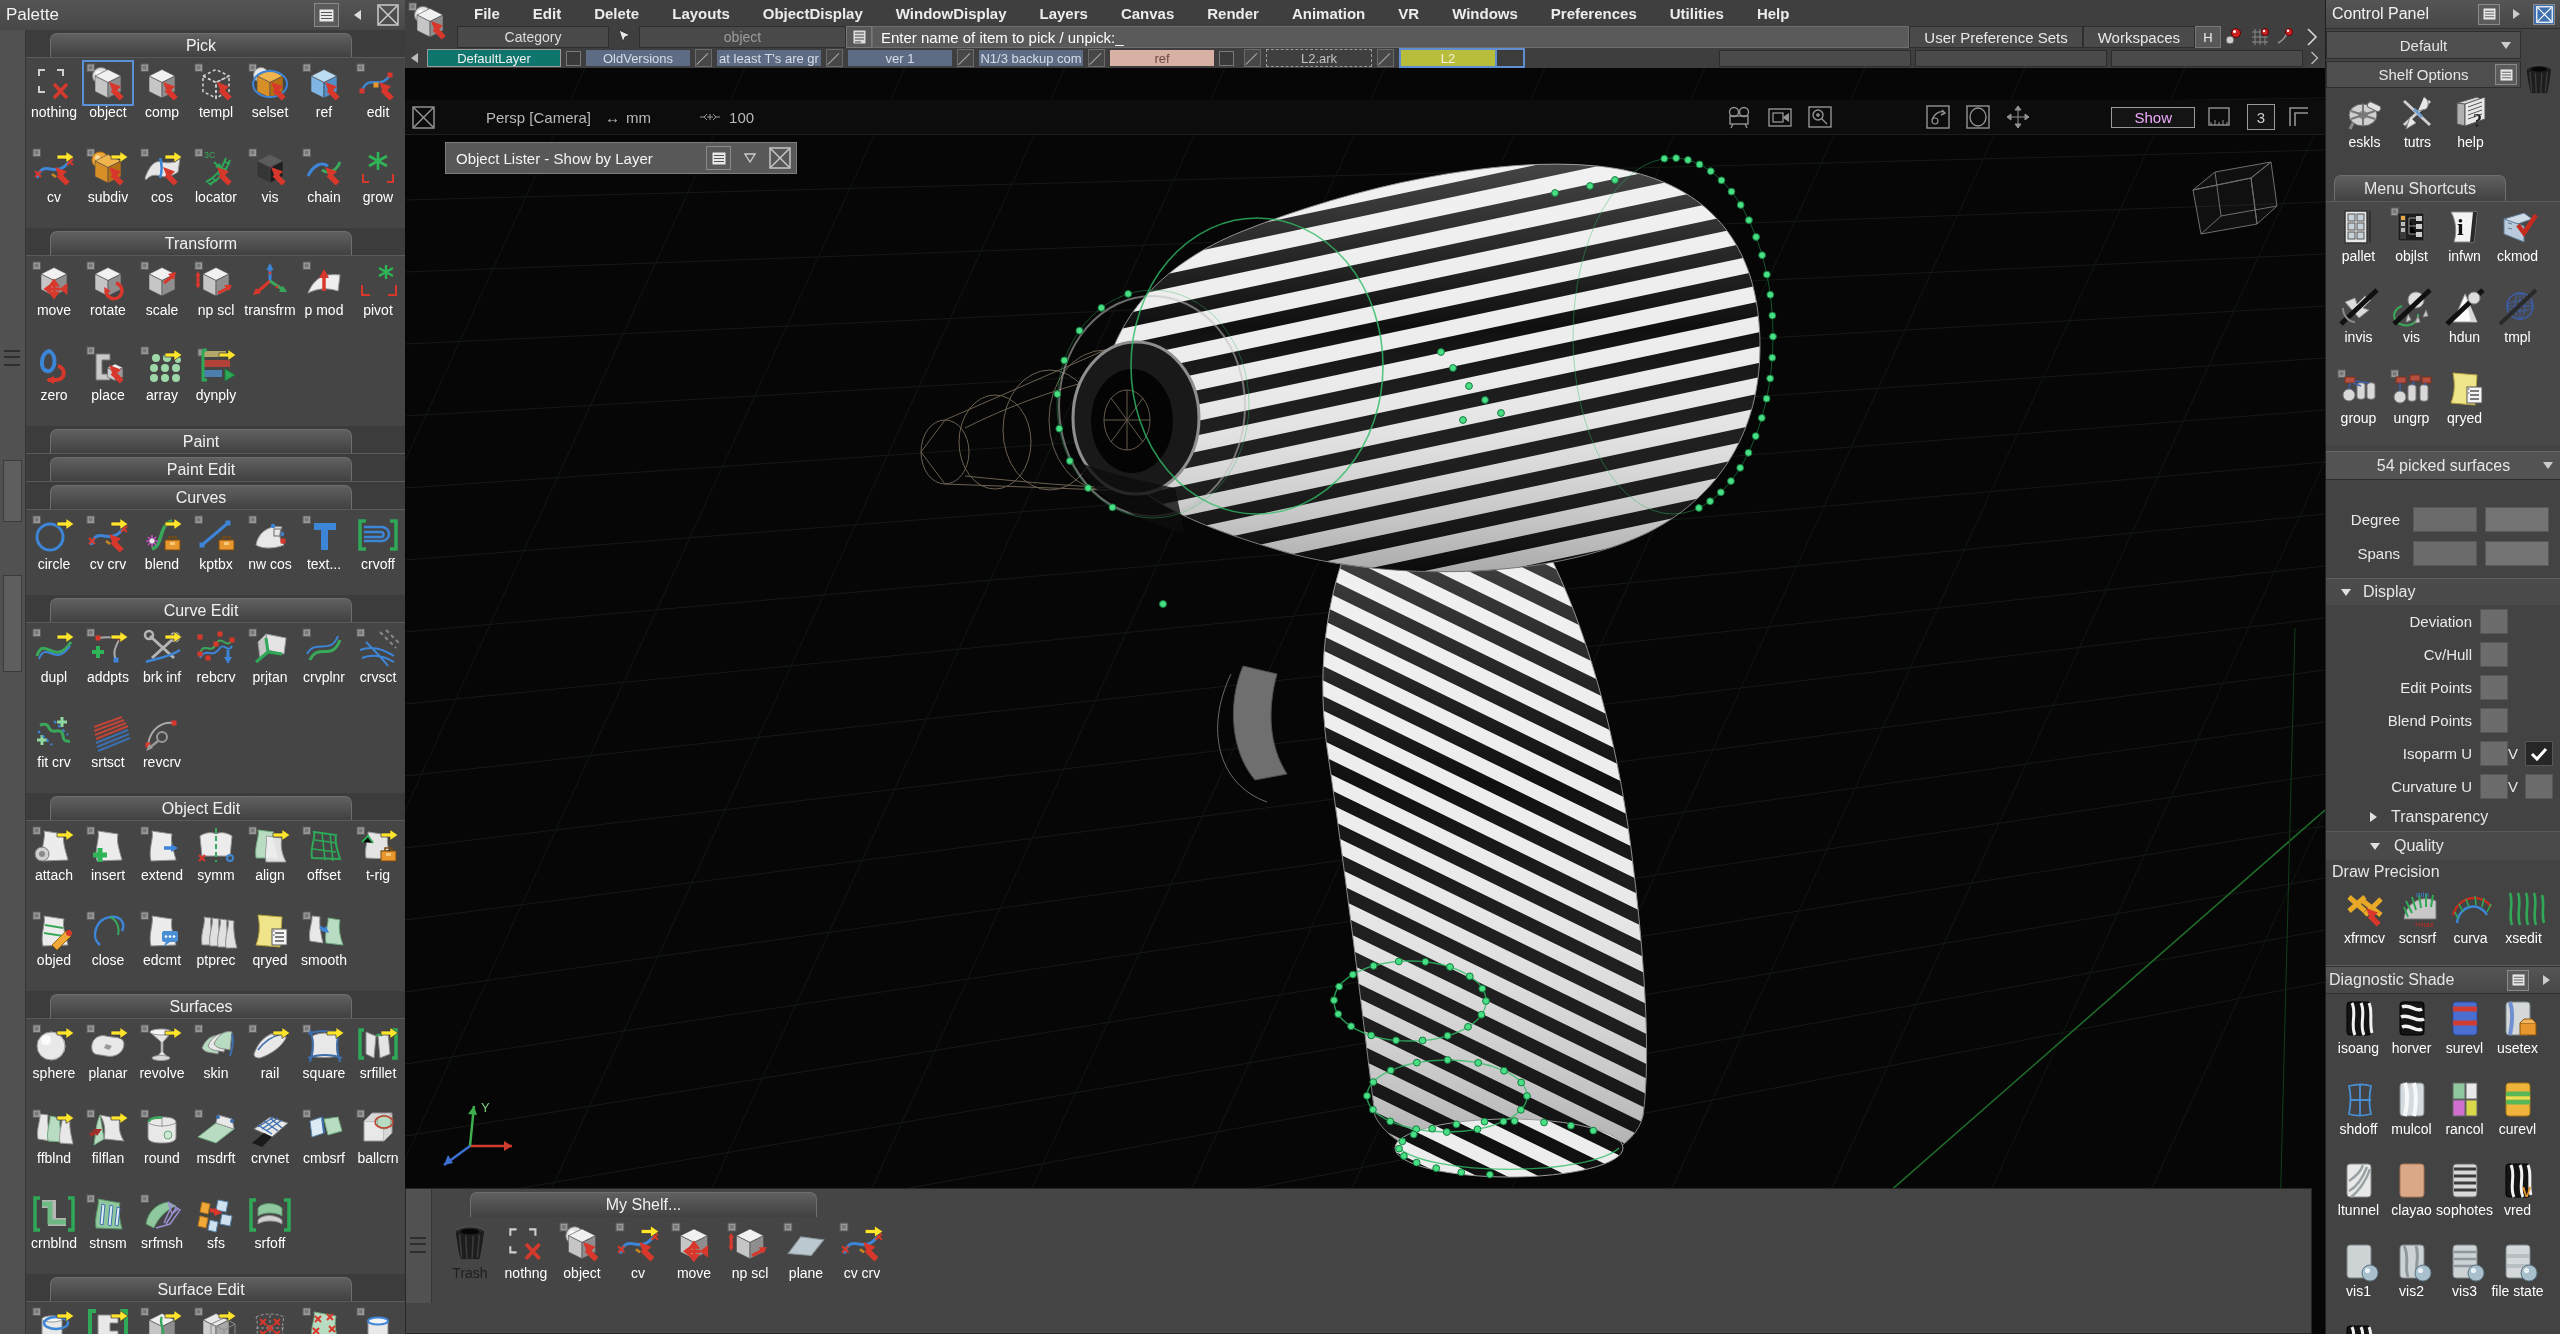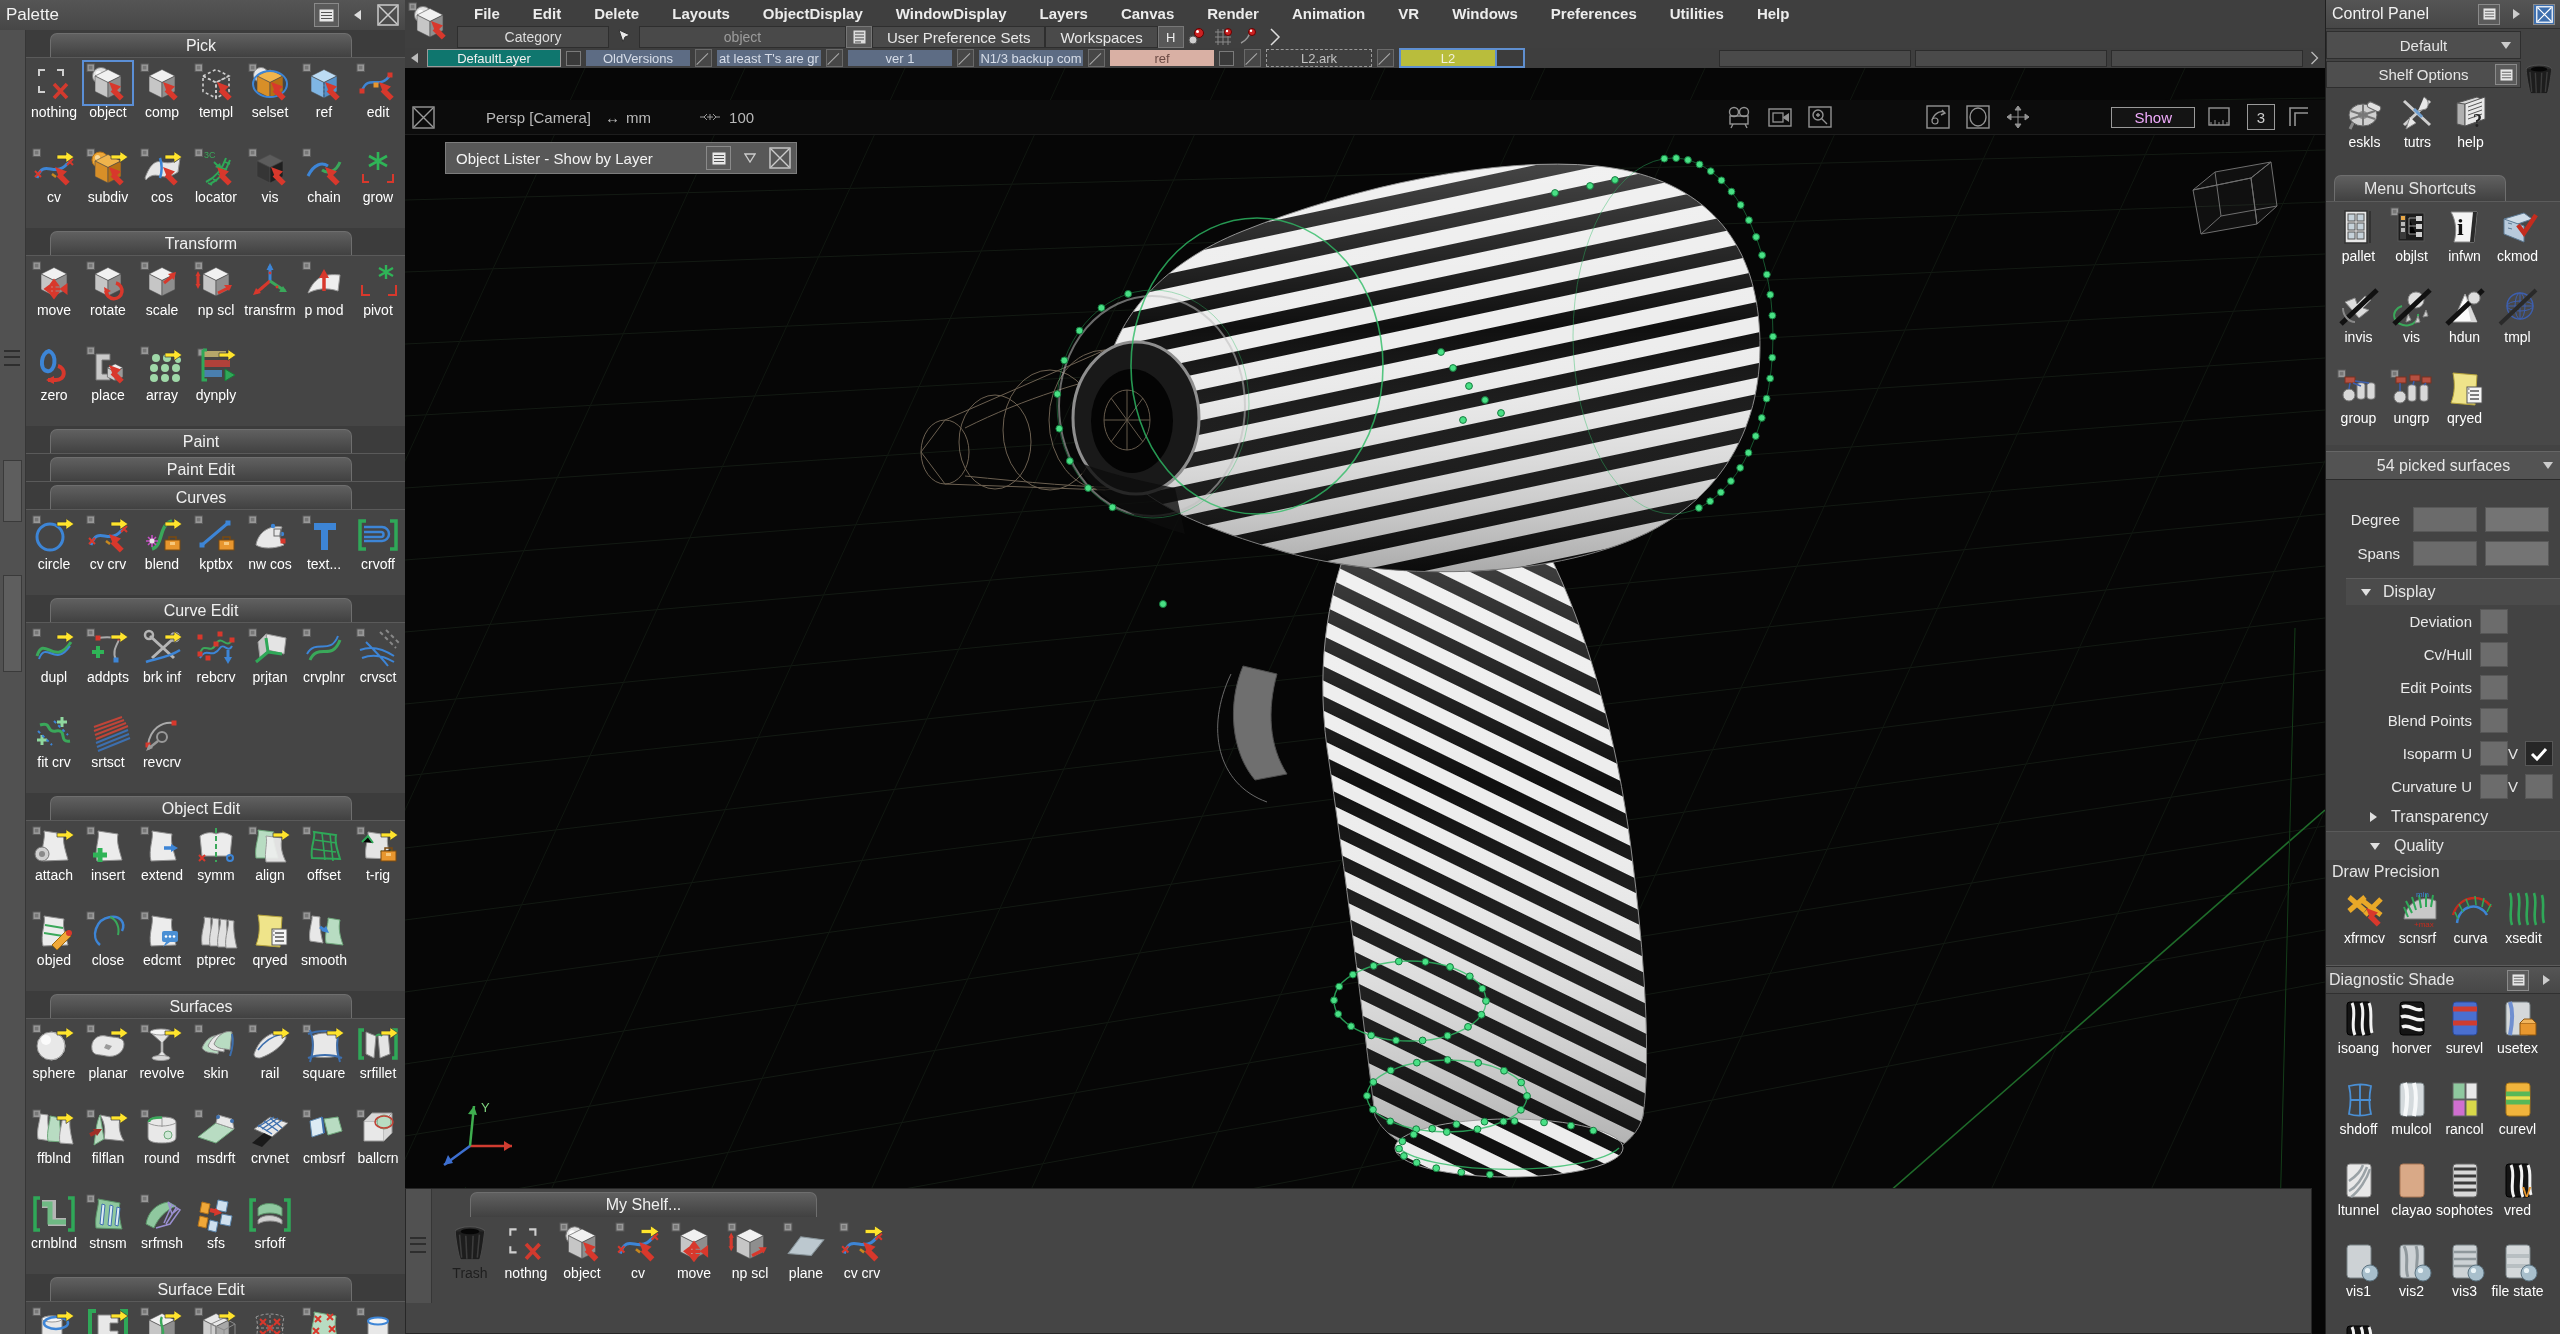--- a/index.html
+++ b/index.html
@@ -117,21 +117,21 @@
   .cp-tab{height:25px;width:170px;margin:6px 0 0 8px;border:1px solid #6e6e6e;border-bottom:none;
           border-radius:7px 7px 0 0;background:linear-gradient(#606060,#414141);
           display:flex;align-items:center;justify-content:center;font-size:16px;}
   .picked{height:27px;margin-top:6px;background:#535353;border-top:1px solid #666;border-bottom:1px solid #2a2a2a;
           display:flex;align-items:center;justify-content:center;font-size:16px;position:relative;}
   .picked .tri-d{position:absolute;right:8px;}
   .frow{height:34px;display:flex;align-items:center;}
   .flabel{flex:0 0 74px;text-align:right;color:#eaeaea;}
   .fbox{width:62px;height:23px;background:#6b6b6b;border:1px solid #585858;margin-left:13px;}
   .fbox+.fbox{margin-left:8px;background:#747474;}
-  .sechead{height:26px;background:#4b4b4b;border-top:1px solid #5d5d5d;display:flex;align-items:center;font-size:16px;margin-top:8px;margin-left:20px;}
+  .sechead{height:26px;background:#4b4b4b;border-top:1px solid #5d5d5d;display:flex;align-items:center;font-size:16px;margin-top:8px;}
   .drow{height:33px;display:flex;align-items:center;}
   .dlabel{flex:0 0 146px;text-align:right;color:#eaeaea;}
   .cb{width:26px;height:23px;background:#6c6c6c;border:1px solid #575757;margin-left:8px;}
   .cb.checked{background:#262626;display:flex;align-items:center;justify-content:center;}
   .vwrap{margin-left:auto;display:flex;align-items:center;gap:7px;padding-right:8px;}
   .subhead{height:28px;display:flex;align-items:center;font-size:16px;}
   .dptitle{height:24px;display:flex;align-items:center;padding-left:6px;font-size:16px;}
   .cp-sechead{height:26px;background:linear-gradient(#555,#474747);border-top:1px solid #303030;border-bottom:1px solid #303030;
               display:flex;align-items:center;padding:0 3px;font-size:16px;}
 </style>
@@ -1304,20 +1304,21 @@
           <path d="M3 1l4 12 2-5 5-2z" fill="#e8e8e8" stroke="#333"></path>
         </svg>
       </div>
     <div class="catval">object</div>
     <div class="lbtn">
         <svg width="13" height="14" viewBox="0 0 13 14">
           <rect x="0.5" y="0.5" width="12" height="13" fill="#ddd"></rect>
           <path d="M2 3h9M2 6h9M2 9h9M2 12h6" stroke="#444"></path>
         </svg>
       </div>
+    <div class="prompt">Enter name of item to pick / unpick:_</div>
     <div class="tbbtn">User Preference Sets</div>
     <div class="tbbtn">Workspaces</div>
     <div class="lbtn" style="font-size:13px;color:#eee;">H</div>
     <div class="mini">
         <svg width="22" height="20" viewBox="0 0 22 20">
           <circle cx="7" cy="13" r="4" fill="#cfcfcf" stroke="#555"></circle>
           <circle cx="13" cy="6" r="4.5" fill="#c22" stroke="#600"></circle>
           <circle cx="11.5" cy="4.5" r="1.5" fill="#fff"></circle>
         </svg>
       </div>

